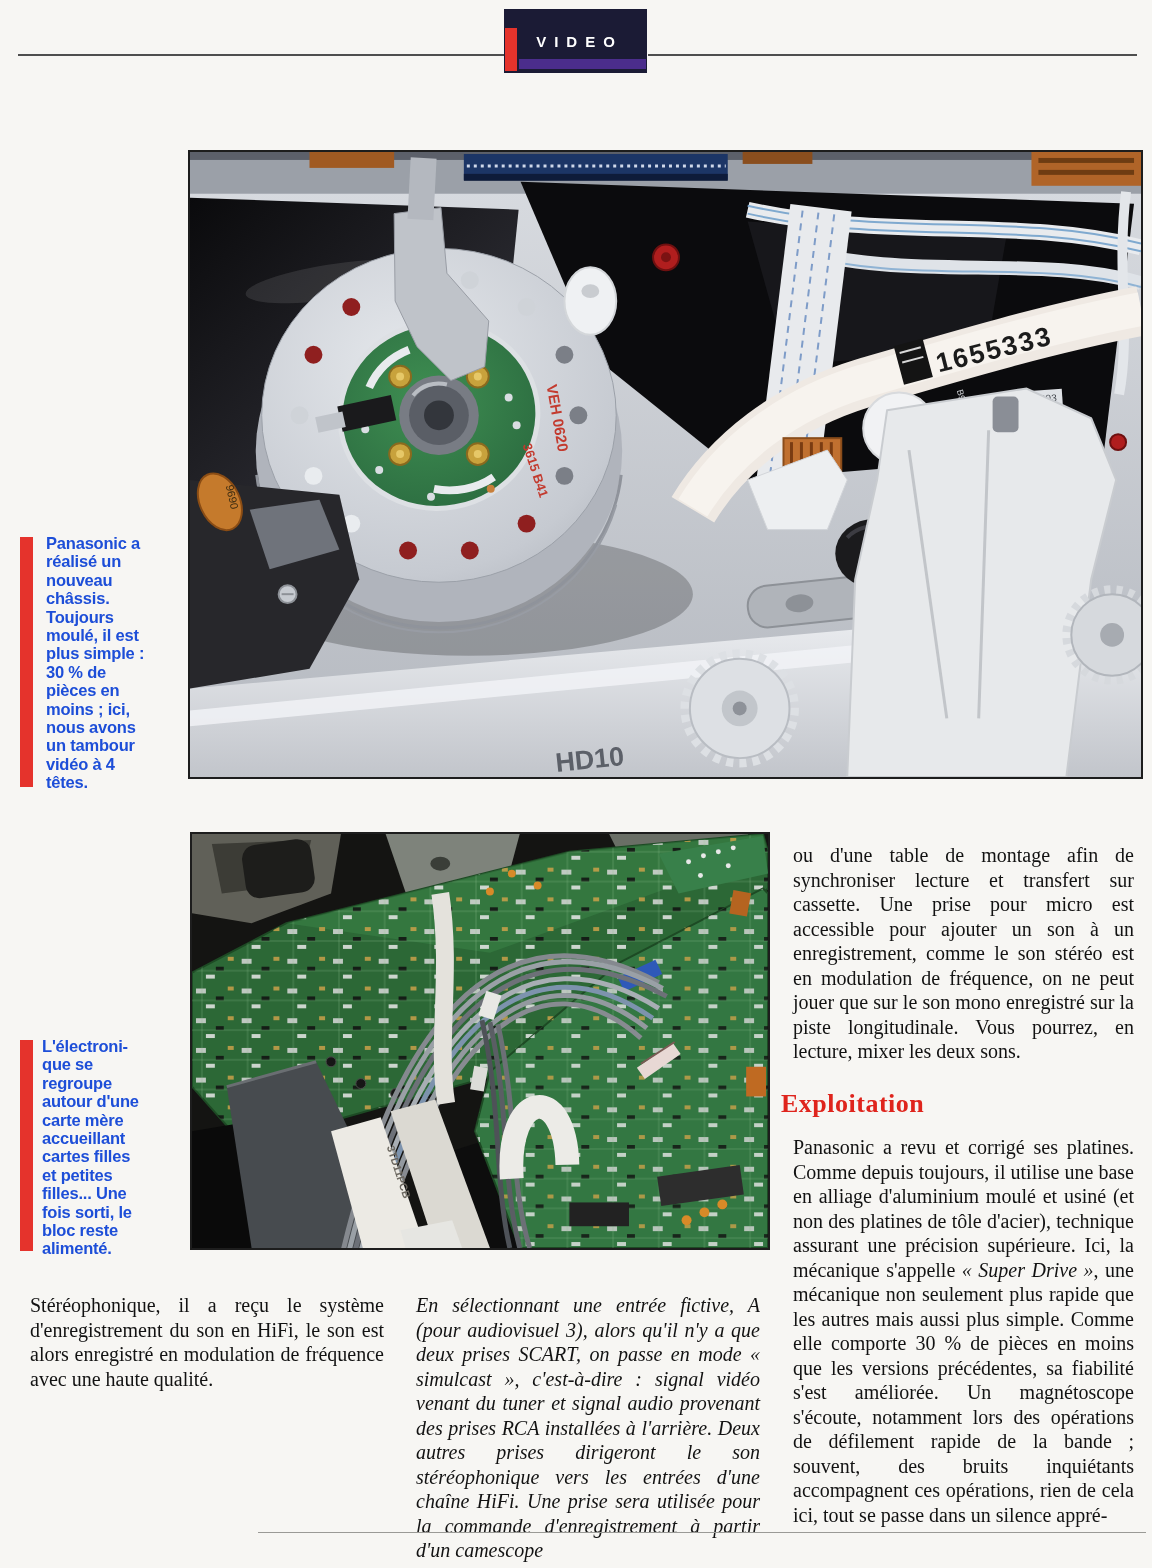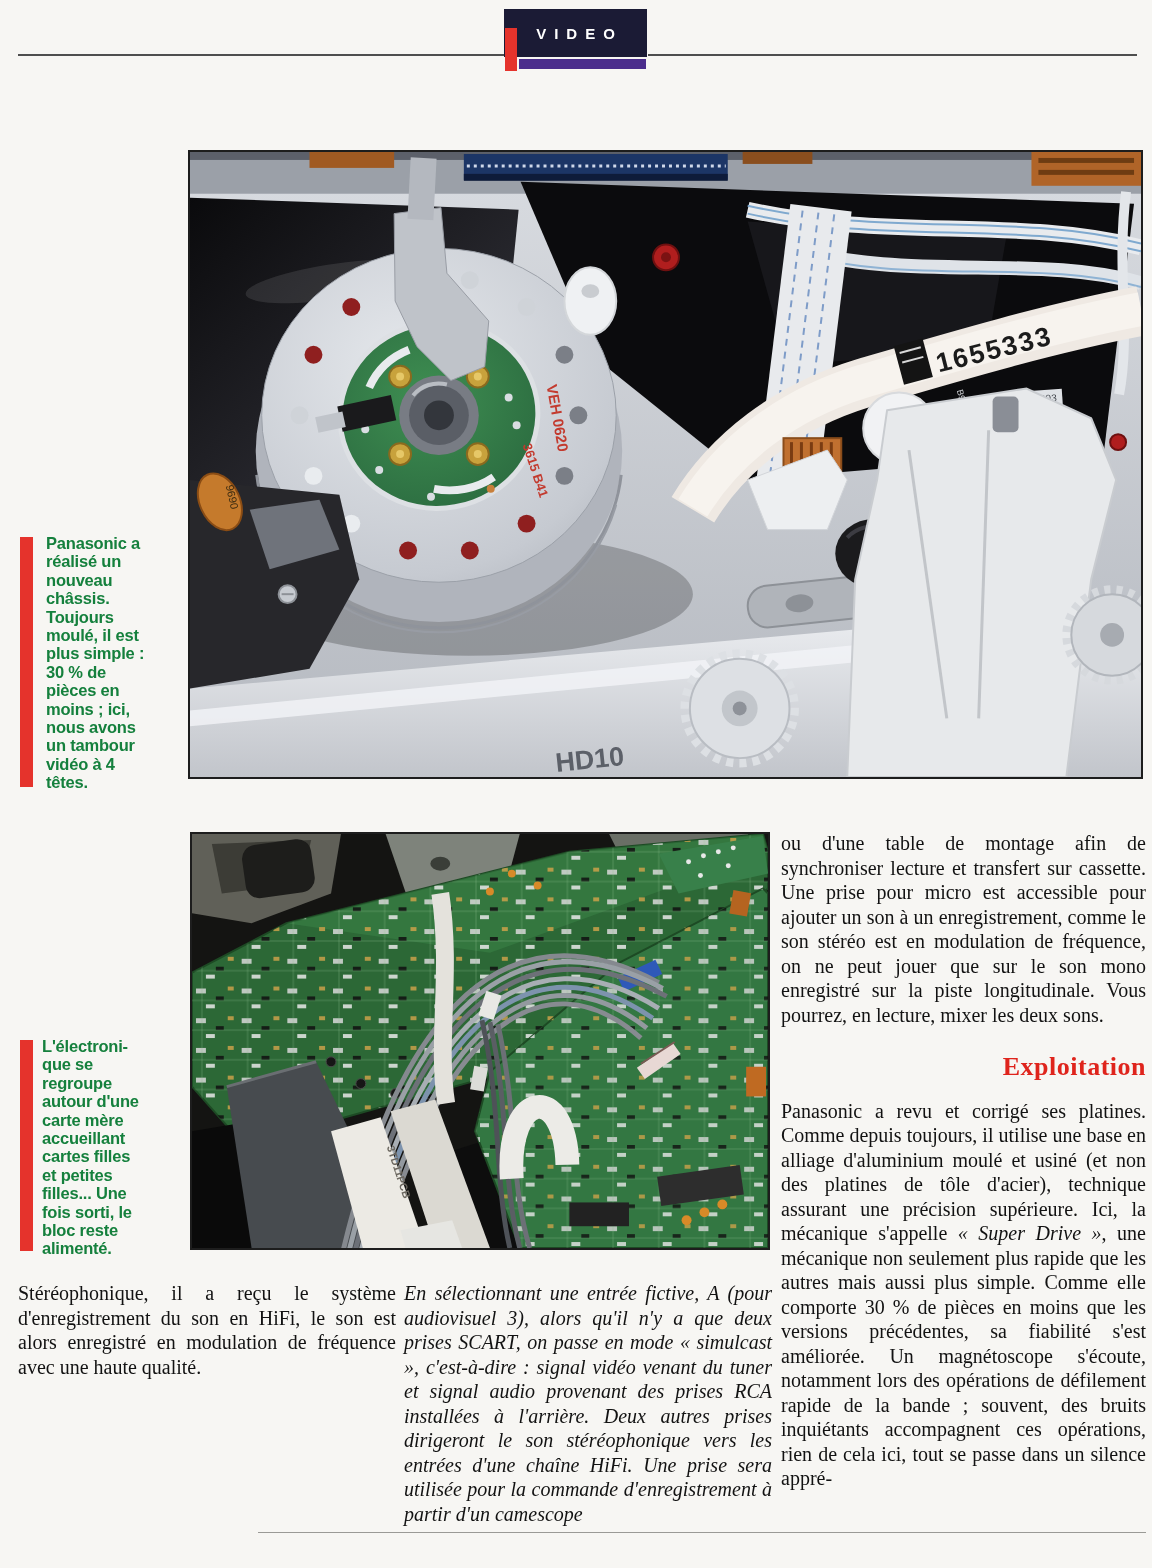--- a/index.html
+++ b/index.html
@@ -20,44 +20,44 @@
   .hdr-red{background:#e5332c;}
   .hdr-purple{background:#4b2d8c;}
   
   .photo{border:2px solid #1d1d1d;box-sizing:border-box;background:#9aa0a8;}
   .photo svg{display:block;width:100%;height:100%;}
   
   .cap-bar{background:#e5332c;}
   .caption{
     font-family:"Liberation Sans",sans-serif;font-weight:700;
     font-size:16.5px;line-height:18.4px;letter-spacing:-0.2px;
-    color:#15803d;white-space:pre-line;
+    color:#1d4ed8;white-space:pre-line;
   }
   
   .body-text{font-size:20px;line-height:24.5px;text-align:justify;color:#121212;}
-  .body-text p{margin:0;}
+  .body-text p{margin:12px;}
   .sec-heading{
-    font-size:26px;font-weight:700;color:#df241c;text-align:right;
+    font-size:26px;font-weight:700;color:#df241c;text-align:left;
     margin:28px 0 19px 0;letter-spacing:0.5px;
   }
   .ital{font-style:italic;font-family:Liberation Serif, serif;}
   
   .footer{
     font-family:"Liberation Sans",sans-serif;font-size:15px;color:#2a2a2a;
     letter-spacing:0.4px;
   }
   .footer b{font-size:16px;letter-spacing:0;}
   .footer-rule{background:#9a9a96;height:1px;}
 </style>
 </head>
 <body>
 
 <div class="abs rule" style="left:18px;top:54px;width:486px;"></div>
 <div class="abs rule" style="left:648px;top:54px;width:489px;"></div>
-<div class="abs hdr-box" style="left:504px;top:9px;width:143px;height:48px;text-align:right;">
+<div class="abs hdr-box" style="left:504px;top:9px;width:143px;height:64px;text-align:right;">
   <span class="hdr-label">VIDEO</span>
 </div>
 <div class="abs hdr-red" style="left:505px;top:28px;width:12px;height:43px;"></div>
 <div class="abs hdr-purple" style="left:519px;top:59px;width:127px;height:10px;"></div>
 
 <div class="abs photo" style="left:188px;top:150px;width:955px;height:629px;">
 <svg viewBox="0 0 955 629" preserveAspectRatio="none">
   <defs>
     <linearGradient id="alum" x1="0" y1="0" x2="0" y2="1">
       <stop offset="0" stop-color="#d9dce1"></stop>

